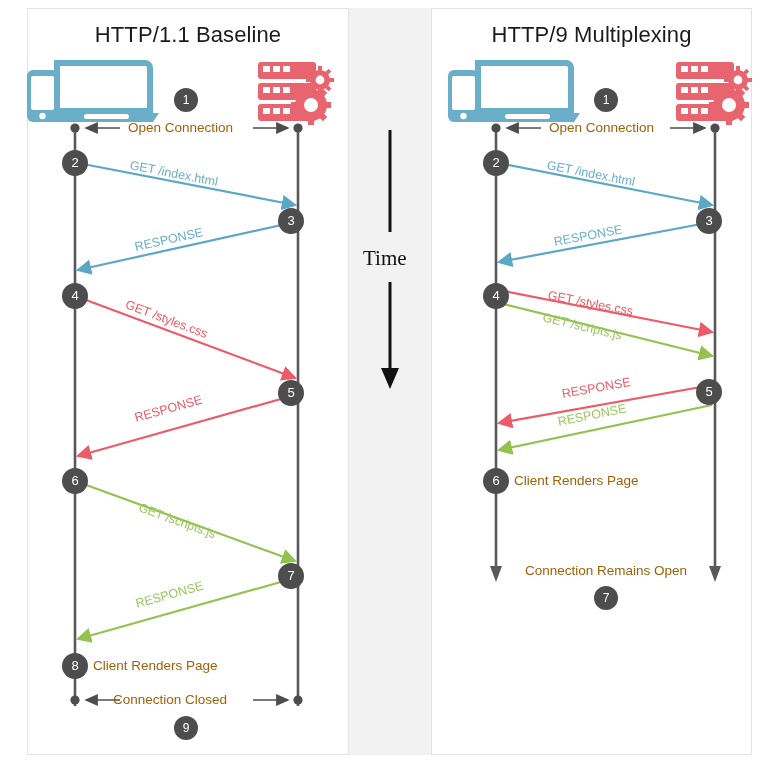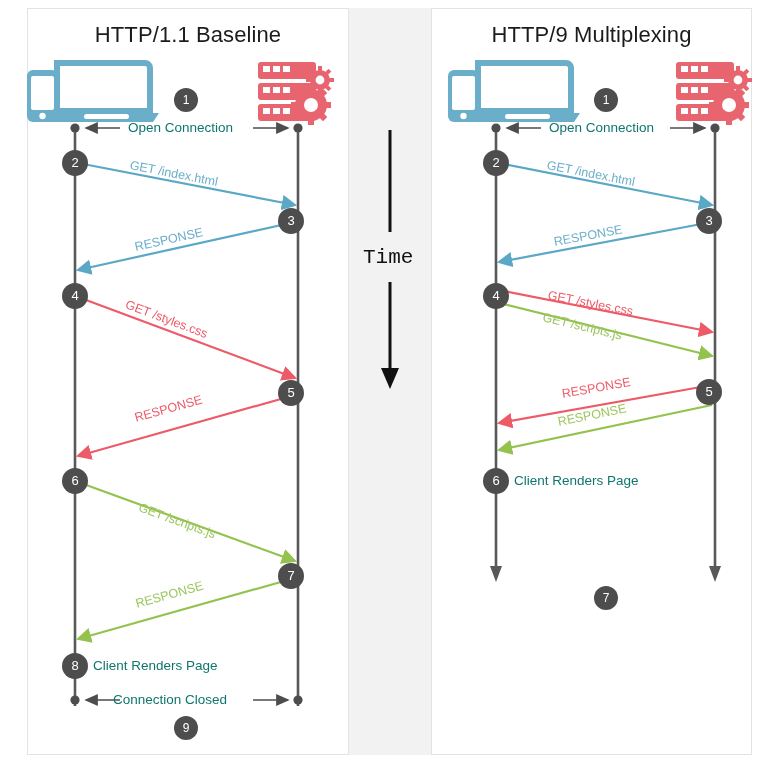--- a/index.html
+++ b/index.html
@@ -61,30 +61,30 @@
     color: #ffffff;
     font-size: 13px;
     line-height: 26px;
     text-align: center;
     font-family: "Liberation Sans", sans-serif;
   }
   .badge.small { width: 24px; height: 24px; line-height: 24px; font-size: 12px; }
   .flat-label {
     position: absolute;
     font-size: 13.5px;
-    color: #0f766e;
+    color: #a16207;
     font-family: "Liberation Sans", sans-serif;
     white-space: nowrap;
     text-align: right;
   }
   .time-label {
     position: absolute;
     font-size: 21px;
     color: #111111;
-    font-family: Liberation Mono, monospace;
+    font-family: Liberation Serif, serif;
     white-space: nowrap;
   }
   .msg-label {
     position: absolute;
     font-size: 12.5px;
     white-space: nowrap;
     transform-origin: 0 50%;
     font-family: "Liberation Sans", sans-serif;
   }
   .c-blue  { color: #6aaec9; }
@@ -290,20 +290,21 @@
   <div class="badge small" style="left:594px; top:88px;">1</div>
   <div class="badge" style="left:483px; top:150px;">2</div>
   <div class="badge" style="left:696px; top:208px;">3</div>
   <div class="badge" style="left:483px; top:283px;">4</div>
   <div class="badge" style="left:696px; top:379px;">5</div>
   <div class="badge" style="left:483px; top:468px;">6</div>
   <div class="badge small" style="left:594px; top:586px;">7</div>
 
   <div class="flat-label" style="left:549px; top:120px;">Open Connection</div>
   <div class="flat-label" style="left:514px; top:473px;">Client Renders Page</div>
+  <div class="flat-label" style="left:525px; top:563px;">Connection Remains Open</div>
 
   <div class="msg-label c-blue" style="left:547px; top:158px; transform:rotate(11deg);">GET /index.html</div>
   <div class="msg-label c-blue" style="left:554px; top:235px; transform:rotate(-10.5deg);">RESPONSE</div>
   <div class="msg-label c-red" style="left:548px; top:288px; transform:rotate(11deg);">GET /styles.css</div>
   <div class="msg-label c-green" style="left:543px; top:310px; transform:rotate(13.5deg);">GET /scripts.js</div>
   <div class="msg-label c-red" style="left:562px; top:387px; transform:rotate(-10deg);">RESPONSE</div>
   <div class="msg-label c-green" style="left:558px; top:415px; transform:rotate(-11.5deg);">RESPONSE</div>
 
 </div>
 

